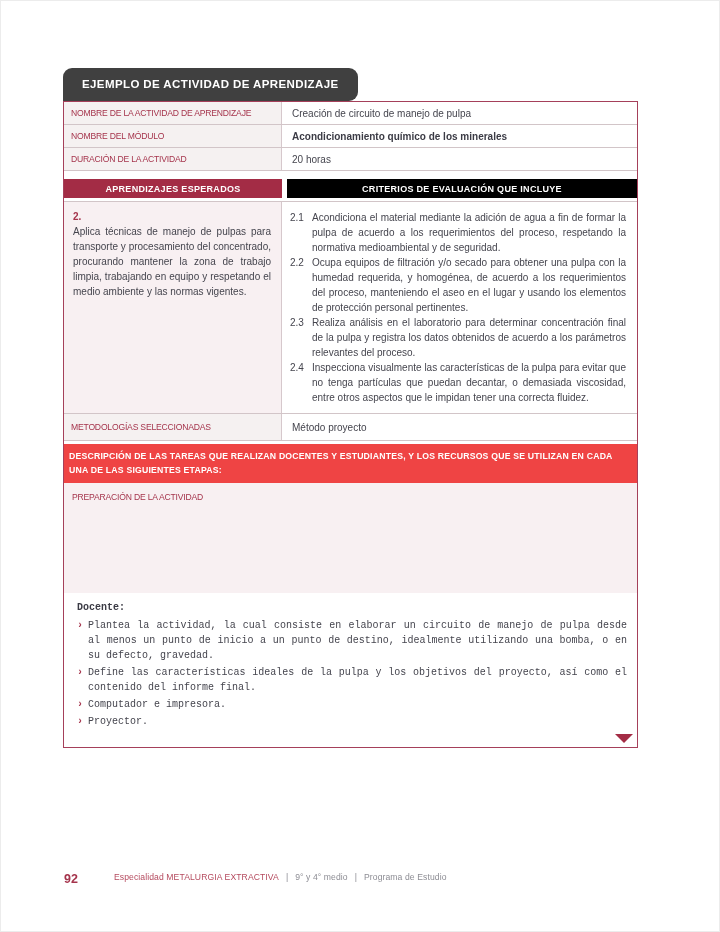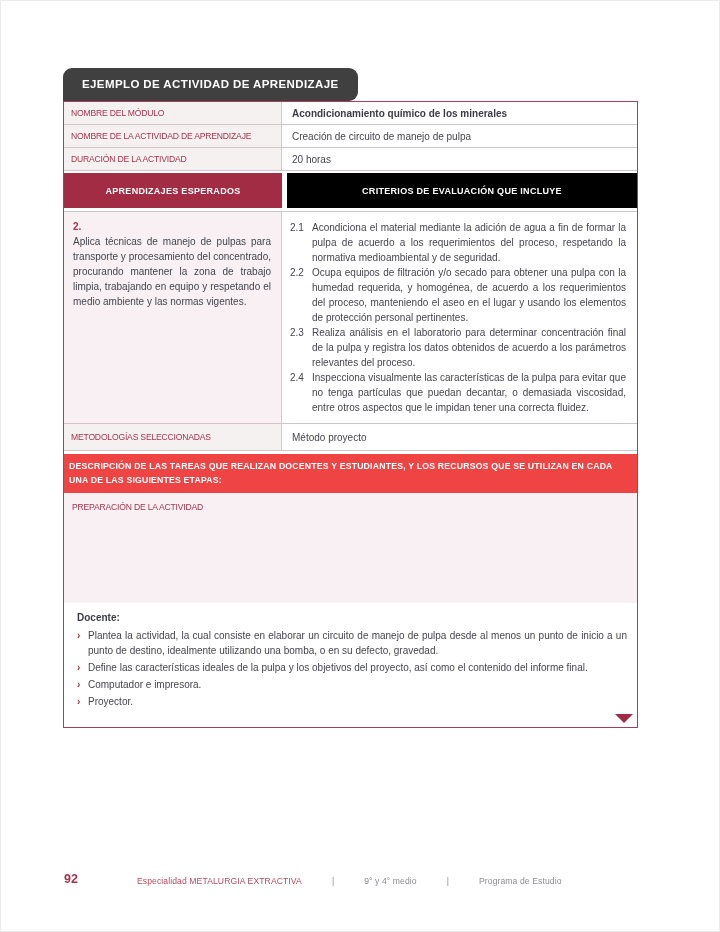--- a/index.html
+++ b/index.html
@@ -65,22 +65,22 @@
     padding-left: 10px;
     font-size: 10px;
     color: #45454e;
     white-space: nowrap;
   }
   .value-bold { font-weight: bold; color: #3b3b45; }
 
   
   .head-band {
     display: flex;
-    margin: 2px 0 3px 0;
-    height: 35px;
+    margin: 8px 0 3px 0;
+    height: 19px;
   }
   .head-left {
     flex: 0 0 218px;
     background: #a32c45;
     color: #ffffff;
     font-size: 9px;
     font-weight: bold;
     letter-spacing: 0.3px;
     display: flex; align-items: center; justify-content: center;
   }
@@ -166,20 +166,21 @@
     color: #a5344c;
     font-size: 8.6px;
     letter-spacing: -0.2px;
     line-height: 12px;
     padding: 8px 6px 0 8px;
   }
   .prep-content {
     flex: 1;
     padding: 7px 10px 16px 13px;
     position: relative;
+    font-family: Liberation Mono, monospace;
   }
   .section-heading {
     font-size: 10px;
     font-weight: bold;
     color: #3b3b45;
     line-height: 15px;
     margin-bottom: 3px;
   }
   .recursos-heading { margin-top: 11px; }
   .bullet-item { display: flex; margin-bottom: 2px; }
@@ -204,23 +205,22 @@
     border-left: 9px solid transparent;
     border-right: 9px solid transparent;
     border-top: 9px solid #a32c45;
   }
 
   
   .footer {
     position: absolute;
     left: 64px; top: 872px;
     display: flex;
-    align-items: flex-end;
+    align-items: flex-start;
     white-space: nowrap;
-    gap: 23px;
   }
   .page-number {
     color: #a5344c;
     font-size: 12.5px;
     font-weight: bold;
     margin-right: 36px;
   }
   .footer-specialty {
     color: #b54a5e;
     font-size: 8.6px;
@@ -240,27 +240,27 @@
 </head>
 <body>
 
 <div class="page">
 
   <div class="tab">EJEMPLO DE ACTIVIDAD DE APRENDIZAJE</div>
 
   <div class="table">
 
     <div class="info-row">
+      <div class="info-label">NOMBRE DE LA ACTIVIDAD DE APRENDIZAJE</div>
+      <div class="info-value">Creación de circuito de manejo de pulpa</div>
+    </div>
+
+    <div class="info-row">
       <div class="info-label">NOMBRE DEL MÓDULO</div>
       <div class="info-value value-bold">Acondicionamiento químico de los minerales</div>
-    </div>
-
-    <div class="info-row">
-      <div class="info-label">NOMBRE DE LA ACTIVIDAD DE APRENDIZAJE</div>
-      <div class="info-value">Creación de circuito de manejo de pulpa</div>
     </div>
 
     <div class="info-row">
       <div class="info-label">DURACIÓN DE LA ACTIVIDAD</div>
       <div class="info-value">20 horas</div>
     </div>
 
     <div class="head-band">
       <div class="head-left">APRENDIZAJES ESPERADOS</div>
       <div class="head-gap"></div>

